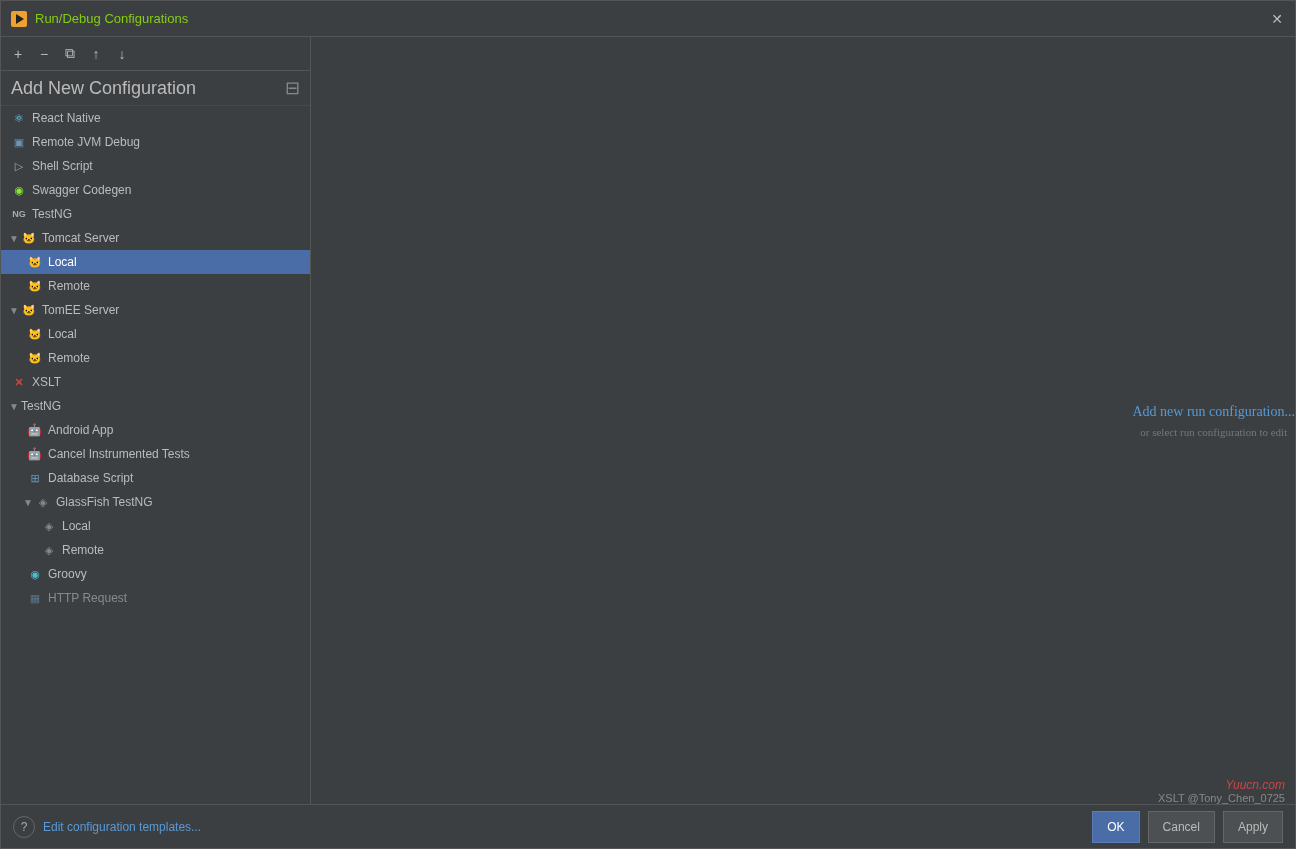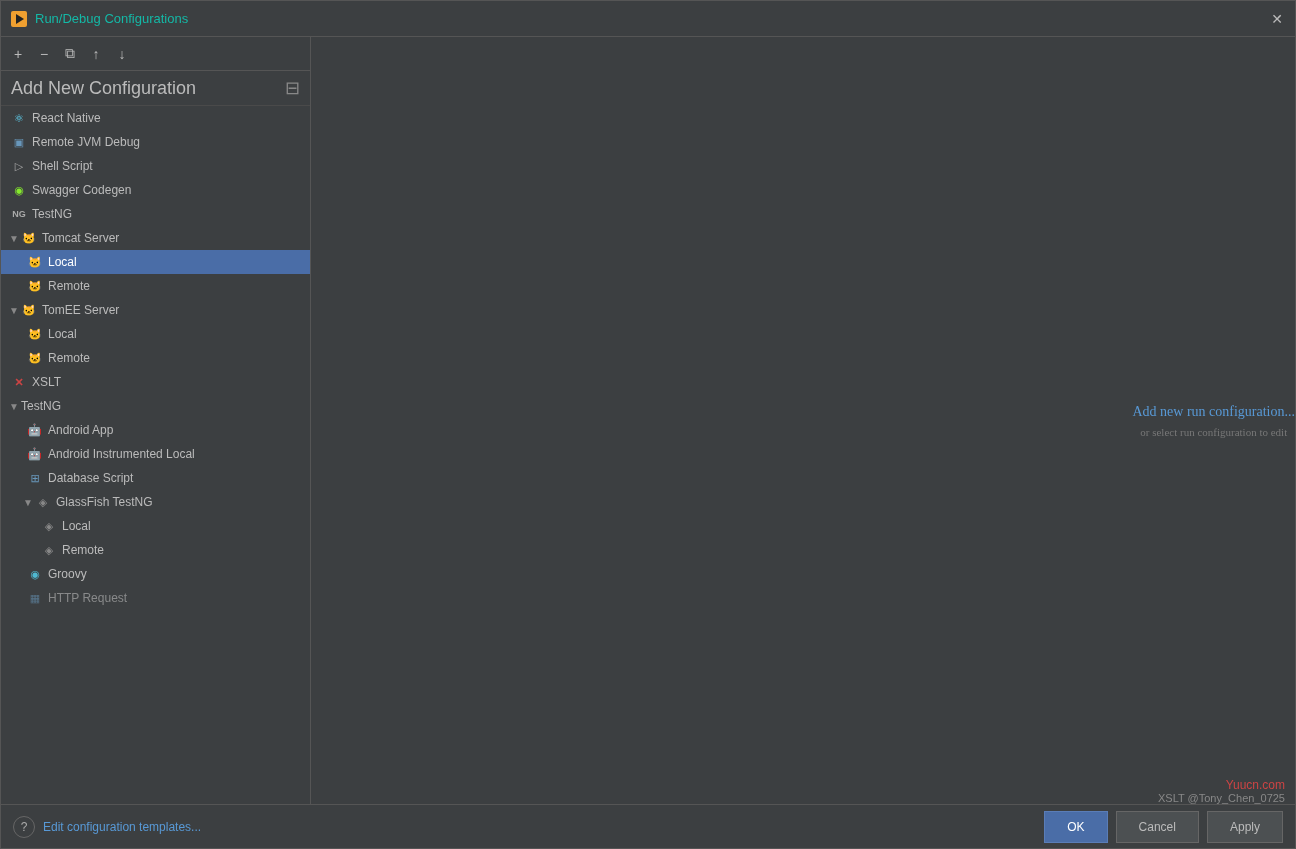--- a/index.html
+++ b/index.html
@@ -29,21 +29,21 @@
       align-items: center;
       padding: 0 10px;
       border-bottom: 1px solid #555;
       gap: 8px;
     }
     .title-bar-icon {
       width: 16px;
       height: 16px;
     }
     .title-bar-text {
-      color: #14b8a6;
+      color: #84cc16;
       font-size: 13px;
       flex: 1;
     }
     .close-btn {
       width: 16px;
       height: 16px;
       cursor: pointer;
       color: #bbbbbb;
       font-size: 14px;
       display: flex;
@@ -179,39 +179,40 @@
       background: transparent;
       color: #aaa;
       font-size: 12px;
       display: flex;
       align-items: center;
       justify-content: center;
       cursor: pointer;
     }
     .dialog-btn {
       height: 32px;
-      padding: 0 22px;
+      padding: 0 14px;
       border: 1px solid #666;
       background: #4c5052;
       color: #bbbbbb;
       font-size: 12px;
       cursor: pointer;
       border-radius: 0;
     }
     .dialog-btn.primary {
       background: #4a6da7;
       border-color: #5a7db7;
       color: #ffffff;
     }
     .watermark {
       position: absolute;
       bottom: 44px;
       right: 8px;
       font-size: 11px;
       color: #cc4444;
+      font-style: italic;
     }
 
     
     .icon-react { color: #61dafb; font-size: 10px; }
     .icon-remote { color: #6897bb; font-size: 10px; }
     .icon-shell { color: #aaaaaa; font-size: 12px; }
     .icon-swagger { color: #85ea2d; font-size: 12px; }
     .icon-android { color: #78c257; font-size: 11px; }
     .icon-db { color: #6897bb; font-size: 11px; }
     .icon-glassfish { color: #888; font-size: 10px; }
@@ -337,21 +338,21 @@
           <span class="indent" style="width:14px;"></span>
           <span class="indent" style="width:6px;"></span>
           <span class="item-icon icon-android" style="font-size:12px;">🤖</span>
           <span class="item-label">Android App</span>
         </div>
 
         <div class="tree-item">
           <span class="indent" style="width:14px;"></span>
           <span class="indent" style="width:6px;"></span>
           <span class="item-icon icon-android" style="font-size:12px;">🤖</span>
-          <span class="item-label">Android Instrumented Local</span>
+          <span class="item-label">Cancel Instrumented Tests</span>
         </div>
 
         <div class="tree-item">
           <span class="indent" style="width:14px;"></span>
           <span class="indent" style="width:6px;"></span>
           <span class="item-icon icon-db" style="font-size:11px;">⊞</span>
           <span class="item-label">Database Script</span>
         </div>
 
         <div class="tree-item category">

